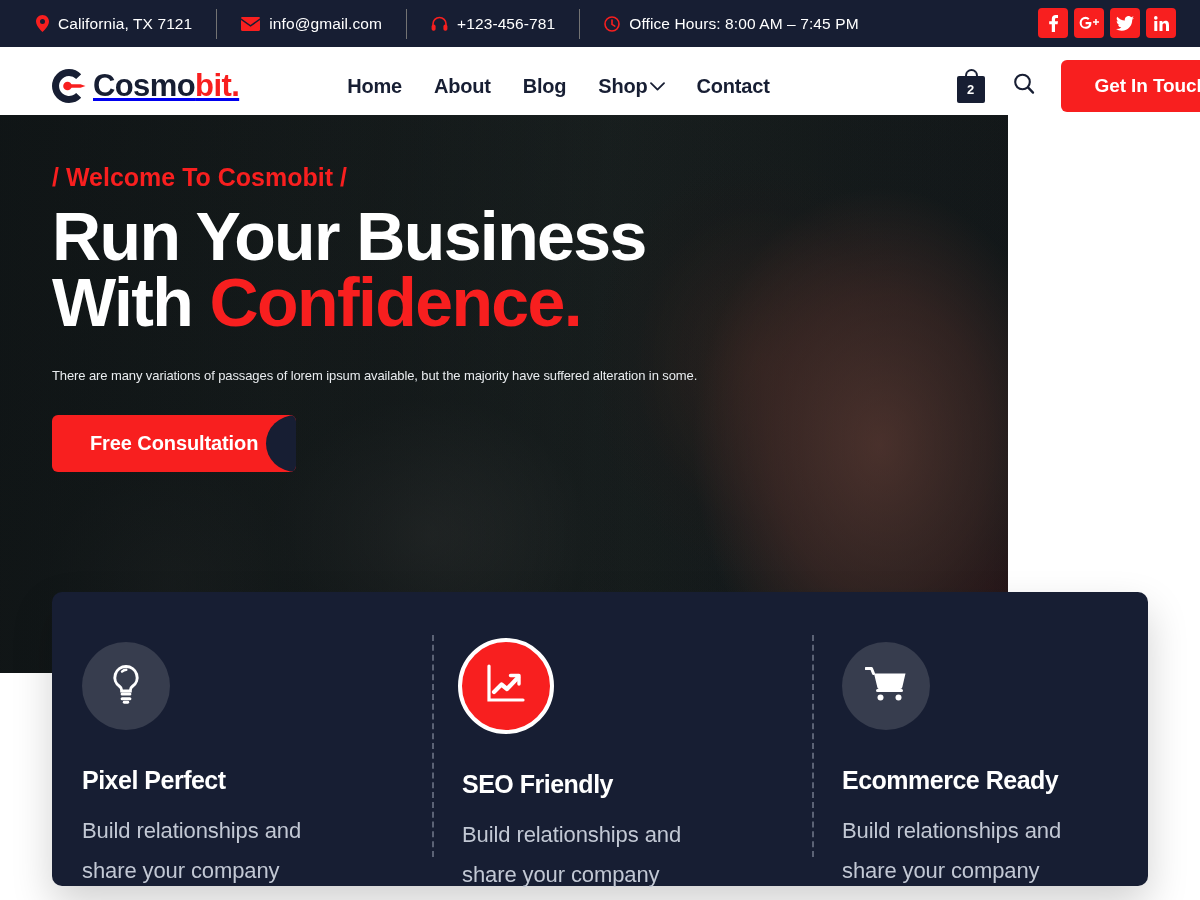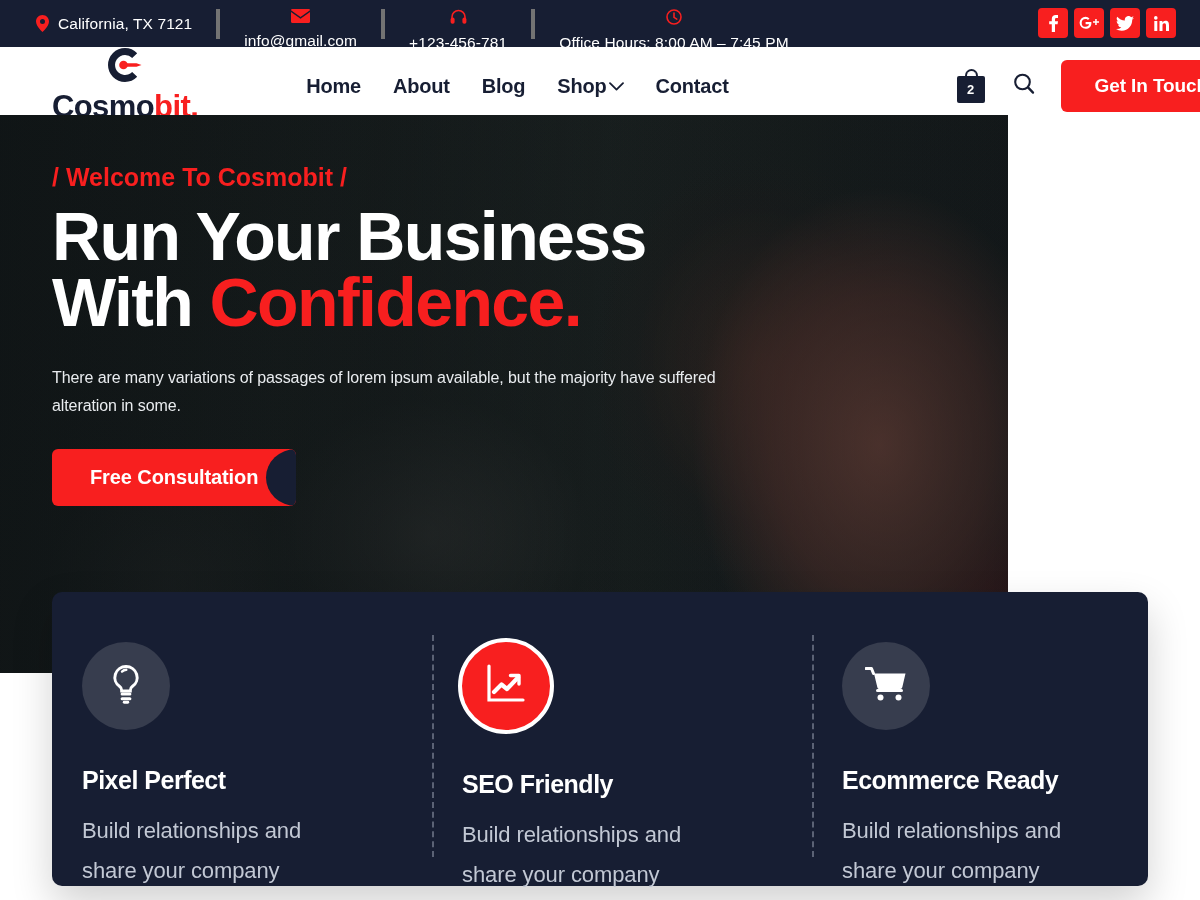--- a/index.html
+++ b/index.html
@@ -31,21 +31,21 @@
   .tb-item {
     display: flex;
     align-items: center;
     gap: 9px;
     padding: 0 24px;
     height: 30px;
     font-size: 15.5px;
     letter-spacing: 0.1px;
     white-space: nowrap;
   }
-  .tb-item + .tb-item { border-left: 4px solid #737373; flex-direction: column; }
+  .tb-item + .tb-item { border-left: 1px solid #737373; }
   .tb-item:first-child { padding-left: 0; }
   .tb-ico { color: #f81f1f; display: flex; align-items: center; }
 
   .socials {
     position: absolute;
     right: 24px; top: 8px;
     display: flex;
     gap: 6px;
   }
   .soc {
@@ -67,21 +67,20 @@
     background: #ffffff;
     display: flex;
     align-items: center;
   }
   .logo {
     display: flex;
     align-items: center;
     margin-left: 52px;
     gap: 7px;
     cursor: pointer;
-    flex-direction: column;
   }
   .logo-mark { width: 34px; height: 34px; display: block; }
   .logo-text {
     font-size: 31px;
     font-weight: 700;
     letter-spacing: -0.6px;
     color: #171e33;
   }
   .logo-text .accent { color: #f81f1f; }
 
@@ -214,21 +213,21 @@
     color: #ffffff;
     font-size: 68px;
     line-height: 0.97;
     font-weight: 700;
     letter-spacing: -1.6px;
     margin-bottom: 28px;
   }
   .hero-title .accent { color: #f81f1f; }
   .hero-sub {
     color: #e9ecef;
-    font-size: 16px;
+    font-size: 13px;
     line-height: 1.78;
     font-weight: 400;
     width: 680px;
     margin-bottom: 28px;
     letter-spacing: -0.1px;
   }
   .btn-consult { height: 57px; padding: 0 38px; font-size: 20px; }
   .btn-consult::after { height: 57px; width: 60px; right: -30px; }
 
   

